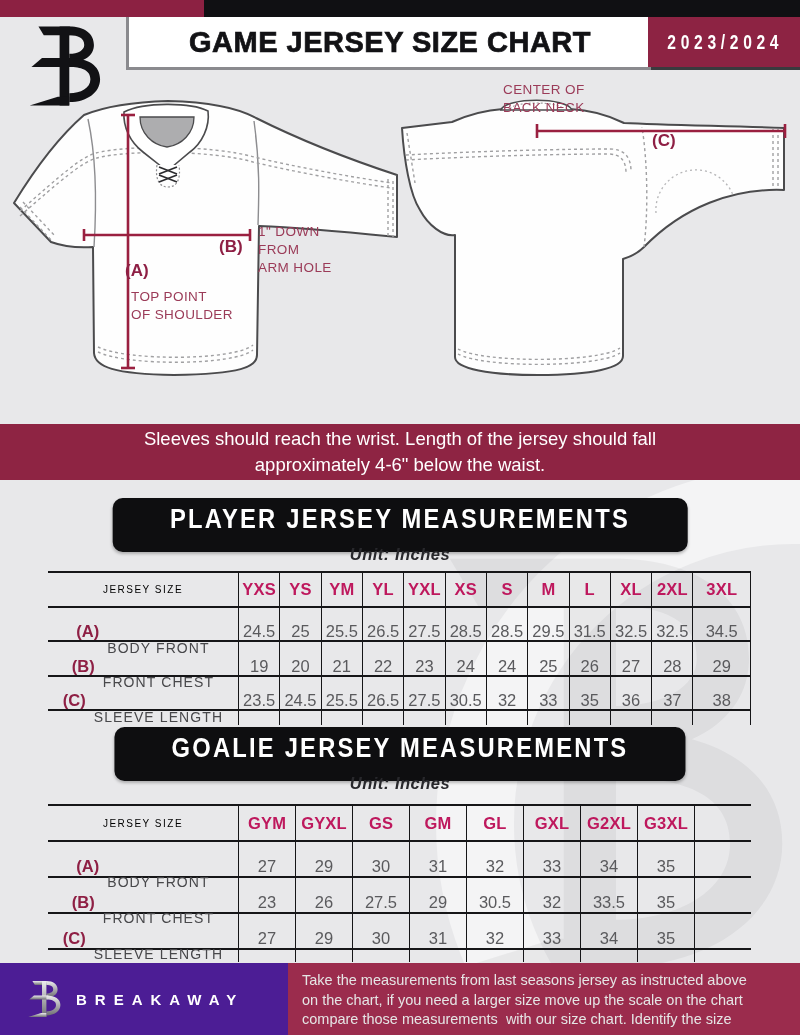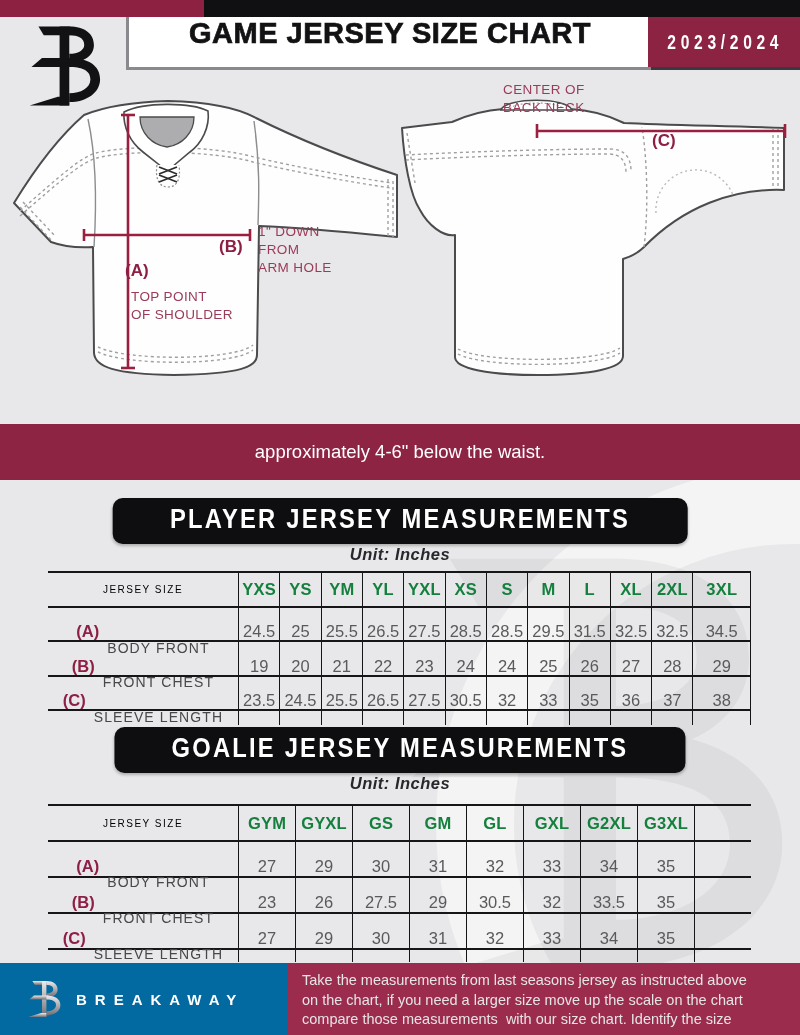--- a/index.html
+++ b/index.html
@@ -11,63 +11,63 @@
   .ring{position:absolute;left:436px;top:466px;width:560px;height:560px;border-radius:50%;
         border:78px solid rgba(255,255,255,.5);}
   .wm{position:absolute;left:365px;top:535px;width:445px;height:475px;opacity:.05;}
 
   
   .strip-black{left:0;top:0;width:800px;height:17px;background:#101013;}
   .strip-maroon{left:0;top:0;width:204px;height:17px;background:#8C2142;}
   .under-rule{left:126px;top:67px;width:674px;height:2.5px;background:#3A3A3E;}
   .title-box{left:126px;top:17px;width:522px;height:50px;background:#FFFFFF;
              border-left:3px solid #8A8A8E;border-bottom:3px solid #8A8A8E;
-             display:flex;justify-content:center;}
+             display:flex;align-items:center;justify-content:center;}
   .title-box span{font-size:29px;font-weight:bold;color:#121215;letter-spacing:.5px;
                   -webkit-text-stroke:.7px #121215;white-space:nowrap;}
   .season-box{left:648px;top:17px;width:152px;height:50px;background:#8D2343;
               display:flex;align-items:center;justify-content:flex-end;}
   .season-box span{color:#fff;font-weight:bold;font-size:20px;letter-spacing:6px;
                    display:inline-block;transform:scaleX(.78);white-space:nowrap;}
   .logo-main{left:20px;top:22px;width:88px;height:88px;}
 
   
   .mnote{color:#9B3B58;font-size:13.5px;line-height:1.32;letter-spacing:.4px;white-space:pre-line;}
   .mkey{font-weight:bold;color:#8E1F44;font-size:17px;}
 
   
   .banner{left:0;top:424px;width:800px;height:56px;background:#8E2443;display:flex;flex-direction:column;
           align-items:center;justify-content:center;}
   .banner div{color:#fff;font-size:18.5px;line-height:26px;text-align:center;}
 
   
   .sec-box{top:0;left:50%;transform:translateX(-50%);background:#0E0E10;border-radius:10px;
-           padding:6px 26px 9px;display:flex;align-items:center;justify-content:center;box-shadow:0 2px 3px rgba(0,0,0,.25);}
+           padding:6px 26px 17px;display:flex;align-items:center;justify-content:center;box-shadow:0 2px 3px rgba(0,0,0,.25);}
   .sec-box span{color:#fff;font-weight:bold;font-size:27px;letter-spacing:2.5px;display:inline-block;
                 transform:scaleX(.88);white-space:nowrap;}
   .unit{width:800px;left:0;text-align:center;font-style:italic;font-weight:bold;font-size:16.5px;color:#28282C;letter-spacing:.5px;}
 
   
   .table{left:48px;width:703px;border-top:2.5px solid #161618;}
   .tr{display:grid;border-bottom:2.5px solid #161618;box-sizing:border-box;align-items:stretch;}
   .p-row{grid-template-columns:190px repeat(11,1fr) 58.5px;height:34.5px;}
   .g-row{grid-template-columns:190px repeat(8,57px) 1fr;height:36px;}
   .cell{display:flex;align-items:center;justify-content:center;border-left:1.6px solid #161618;min-width:0;}
   .cell.label{border-left:none;gap:8px;}
   .player .tr > .cell:last-child{border-right:1.6px solid #161618;}
   .goalie .cell.spacer{border-right:none;}
   .corner{font-size:10px;letter-spacing:1.5px;color:#000000;}
-  .size{font-weight:bold;font-size:16.5px;color:#15803d;letter-spacing:.2px;}
+  .size{font-weight:bold;font-size:16.5px;color:#be185d;letter-spacing:.2px;}
   .val{font-size:16.5px;color:#5A5A5D;}
   .key{font-weight:bold;font-size:16.5px;color:#8E1F44;}
   .lbl{font-size:14px;color:#48484B;letter-spacing:1.1px;margin-top:32px;}
 
   
   .footer{left:0;top:963px;width:800px;height:72px;display:flex;}
-  .f-black{width:288px;height:100%;background:#0369a1;display:flex;align-items:center;}
+  .f-black{width:288px;height:100%;background:#4c1d95;display:flex;align-items:center;}
   .f-black svg{margin-left:26px;width:36px;height:42px;}
   .f-brand{color:#fff;font-size:15px;font-weight:bold;letter-spacing:8px;margin-left:14px;white-space:nowrap;}
   .f-maroon{flex:1;height:100%;background:#9B2C4D;padding:8px 10px 0 14px;box-sizing:border-box;}
   .f-maroon div{color:#e5e5e5;font-size:14.5px;line-height:19.5px;white-space:pre-wrap;}
 
   svg{display:block;}
 </style>
 </head>
 <body>
 
@@ -167,20 +167,21 @@
   <div class="abs mkey" style="left:652px;top:131px">(C)</div>
   <div class="abs mkey" style="left:219px;top:237px">(B)</div>
   <div class="abs mnote" style="left:258px;top:223px">1" DOWN
 FROM
 ARM HOLE</div>
   <div class="abs mkey" style="left:125px;top:261px">(A)</div>
   <div class="abs mnote" style="left:131px;top:288px">TOP POINT
 OF SHOULDER</div>
 
   <div class="abs banner">
+    <div>Sleeves should reach the wrist. Length of the jersey should fall</div>
     <div>approximately 4-6" below the waist.</div>
   </div>
 
   <div class="abs sec-box" style="top:498px">
     <span>PLAYER JERSEY MEASUREMENTS</span>
   </div>
   <div class="abs unit" style="top:545px">Unit: Inches</div>
   <div class="abs table player" style="top:571px" id="player-table">
       <div class="tr p-row">
         <div class="cell label corner">JERSEY SIZE</div>

